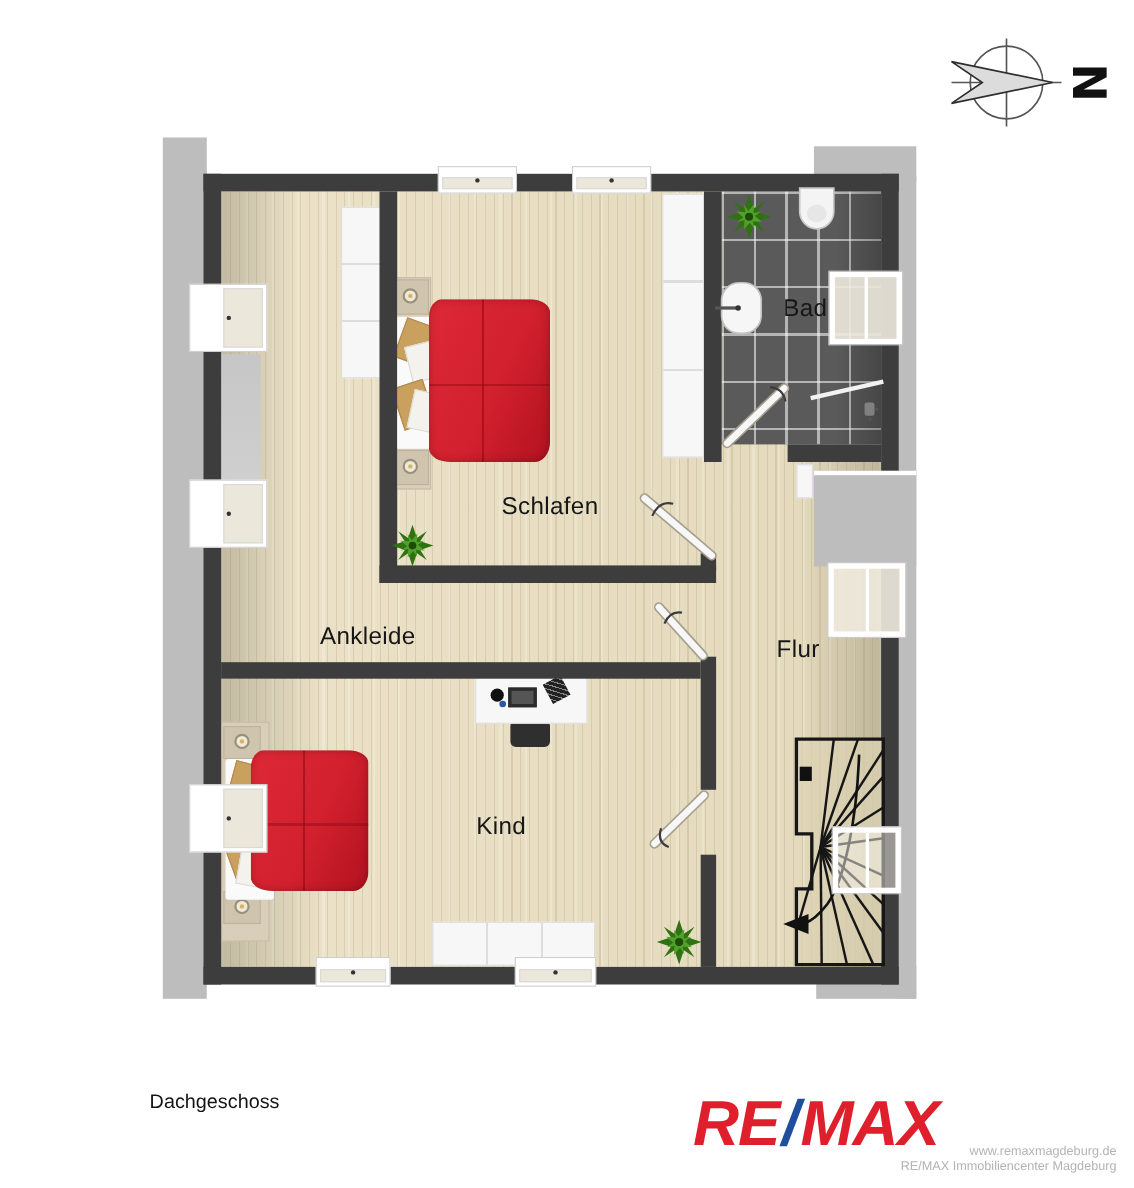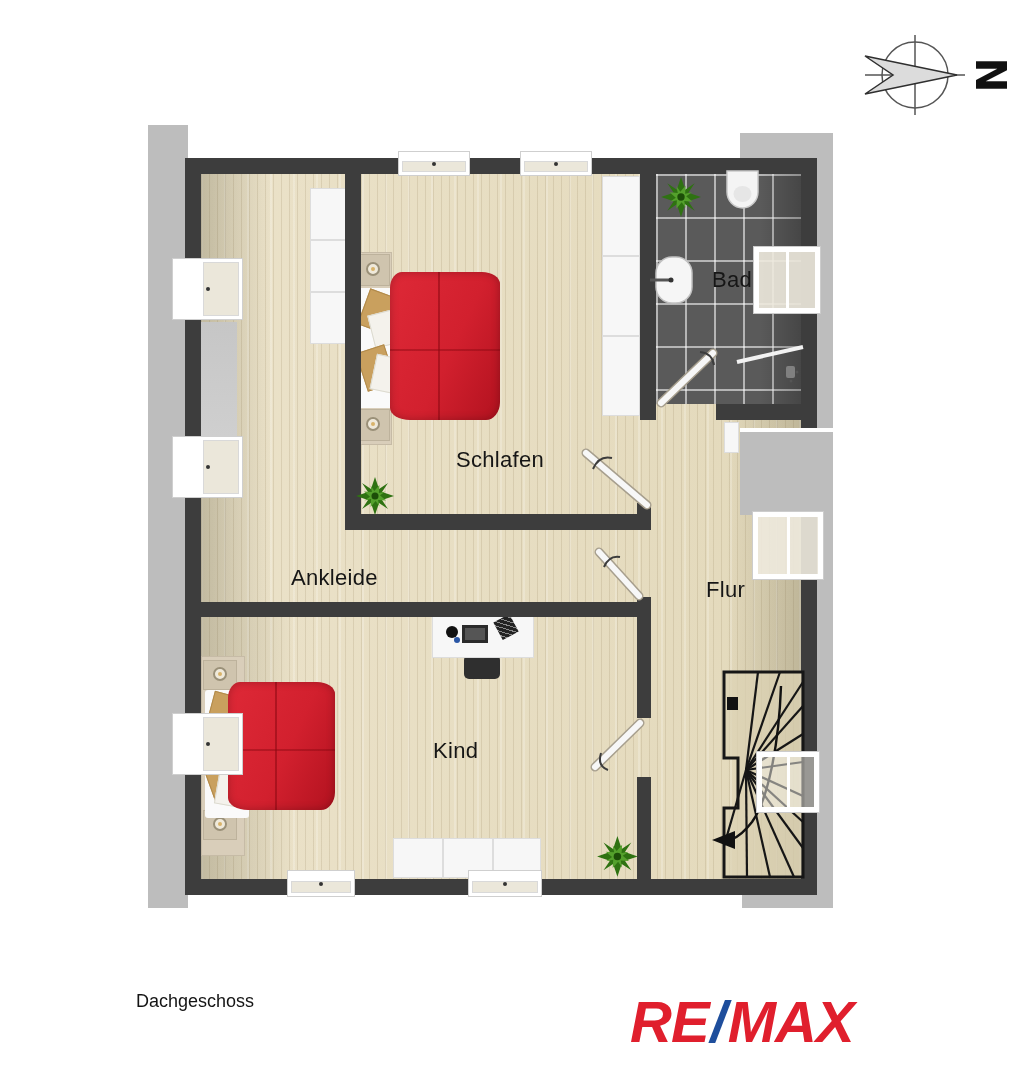--- a/index.html
+++ b/index.html
@@ -250,14 +250,18 @@
   <svg id="compass" width="185" height="105" viewBox="0 0 185 105">
     <line x1="70" y1="10" x2="70" y2="90" stroke="#555" stroke-width="1.5"></line>
     <line x1="20" y1="50" x2="120" y2="50" stroke="#555" stroke-width="1.5"></line>
     <circle cx="70" cy="50" r="33" fill="none" stroke="#555" stroke-width="1.5"></circle>
     <polygon points="20,31 112,50 20,69 48,50" fill="#dcdcdc" stroke="#2f2f2f" stroke-width="1.5"></polygon>
     <text x="145" y="50" transform="rotate(90 145 50)" font-family="DejaVu Sans, sans-serif" font-size="42" font-weight="bold" fill="#111" text-anchor="middle" dominant-baseline="central">N</text>
   </svg>
 
   <div class="title">Dachgeschoss</div>
   <div class="logo"><span class="red">RE</span><span class="blue">/</span><span class="red">MAX</span></div>
+  <div class="footnote">
+    <div>www.remaxmagdeburg.de</div>
+    <div>RE/MAX Immobiliencenter Magdeburg</div>
+  </div>
 
 </div>
 
 </body></html>

